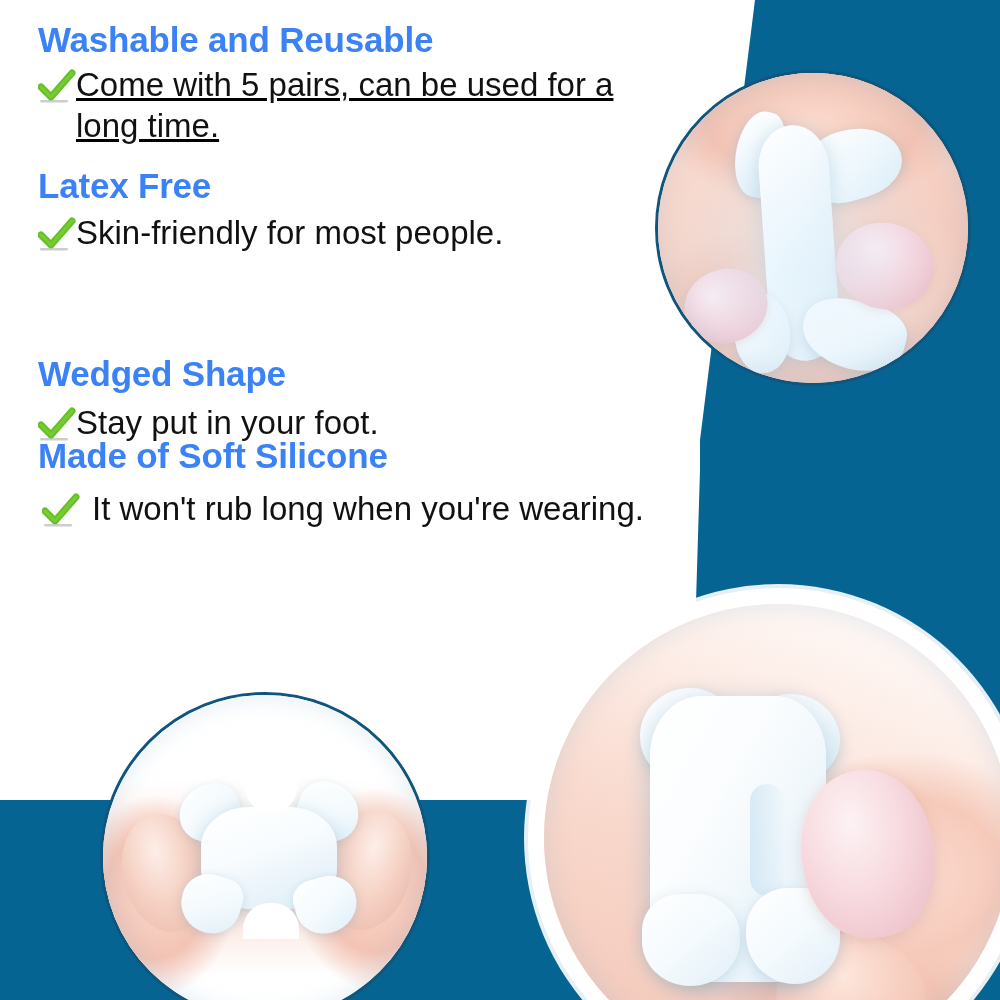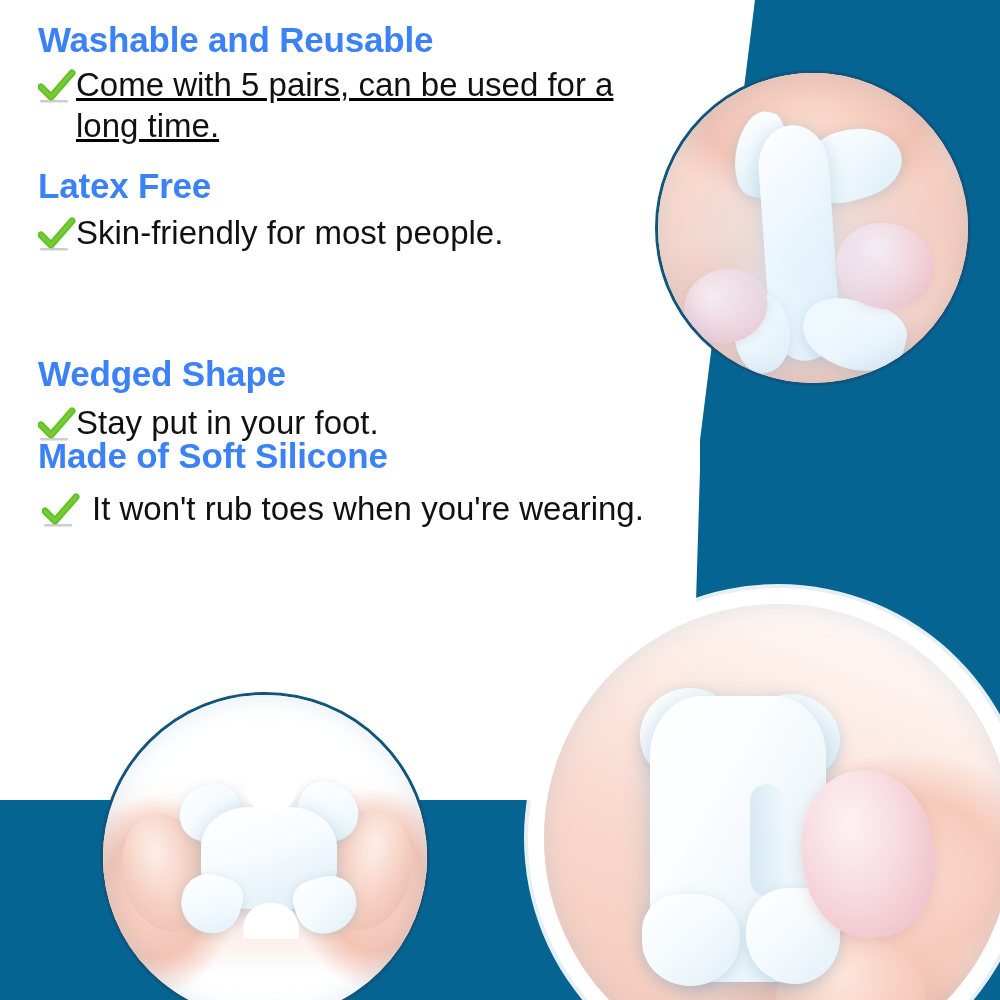--- a/index.html
+++ b/index.html
@@ -352,18 +352,18 @@
     <div class="block indent" id="b4">
       <h2 class="heading">Made of Soft Silicone</h2>
       <div class="bullet">
         <span class="check">
           <svg width="38" height="36" viewBox="0 0 38 36" aria-hidden="true">
             <path d="M3 18 L13 28 L34 4" fill="none" stroke="#63C222" stroke-width="7" stroke-linecap="round" stroke-linejoin="round"></path>
             <path d="M3 18 L13 28 L34 4" fill="none" stroke="#8BD14A" stroke-width="3" stroke-linecap="round" stroke-linejoin="round" opacity=".55"></path>
             <rect x="2" y="31" width="28" height="2.5" rx="1.2" fill="#b9bcc0" opacity=".75"></rect>
           </svg>
         </span>
-        <span class="btext">It won't rub toes when you're wearing.</span>
+        <span class="btext">It won't rub long when you're wearing.</span>
       </div>
     </div>
 
   </div>
 </div>
 
 </body></html>

